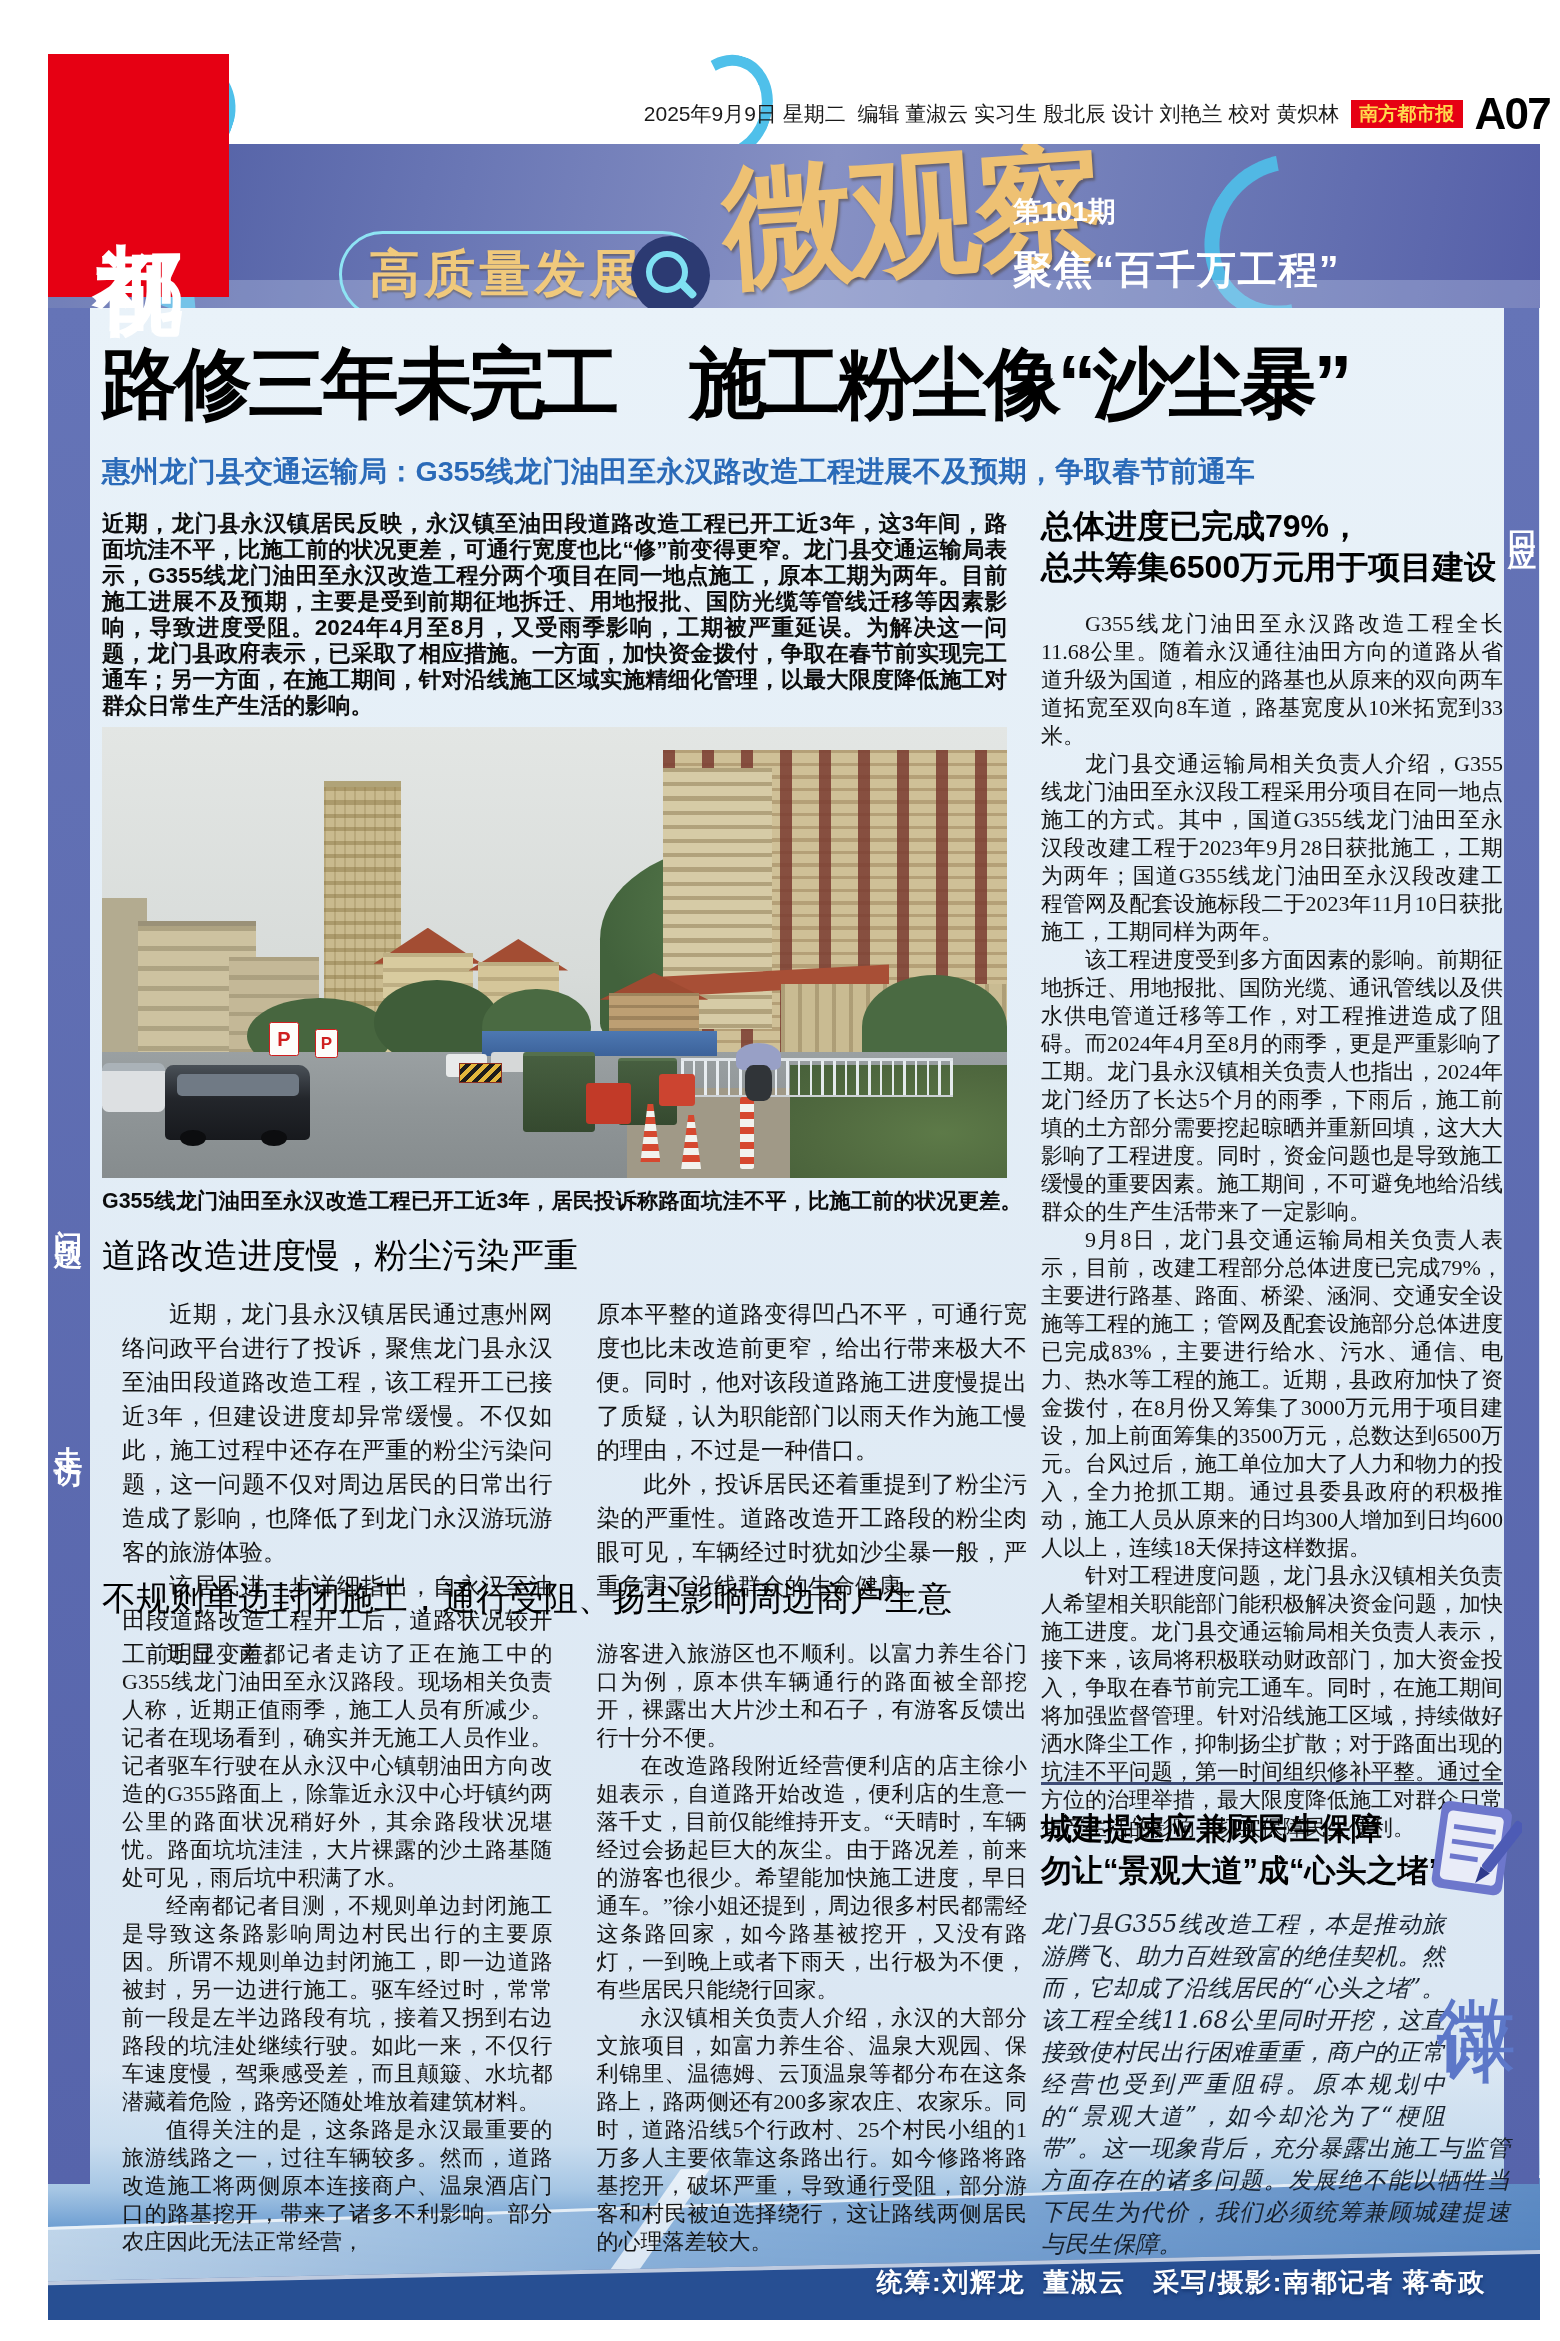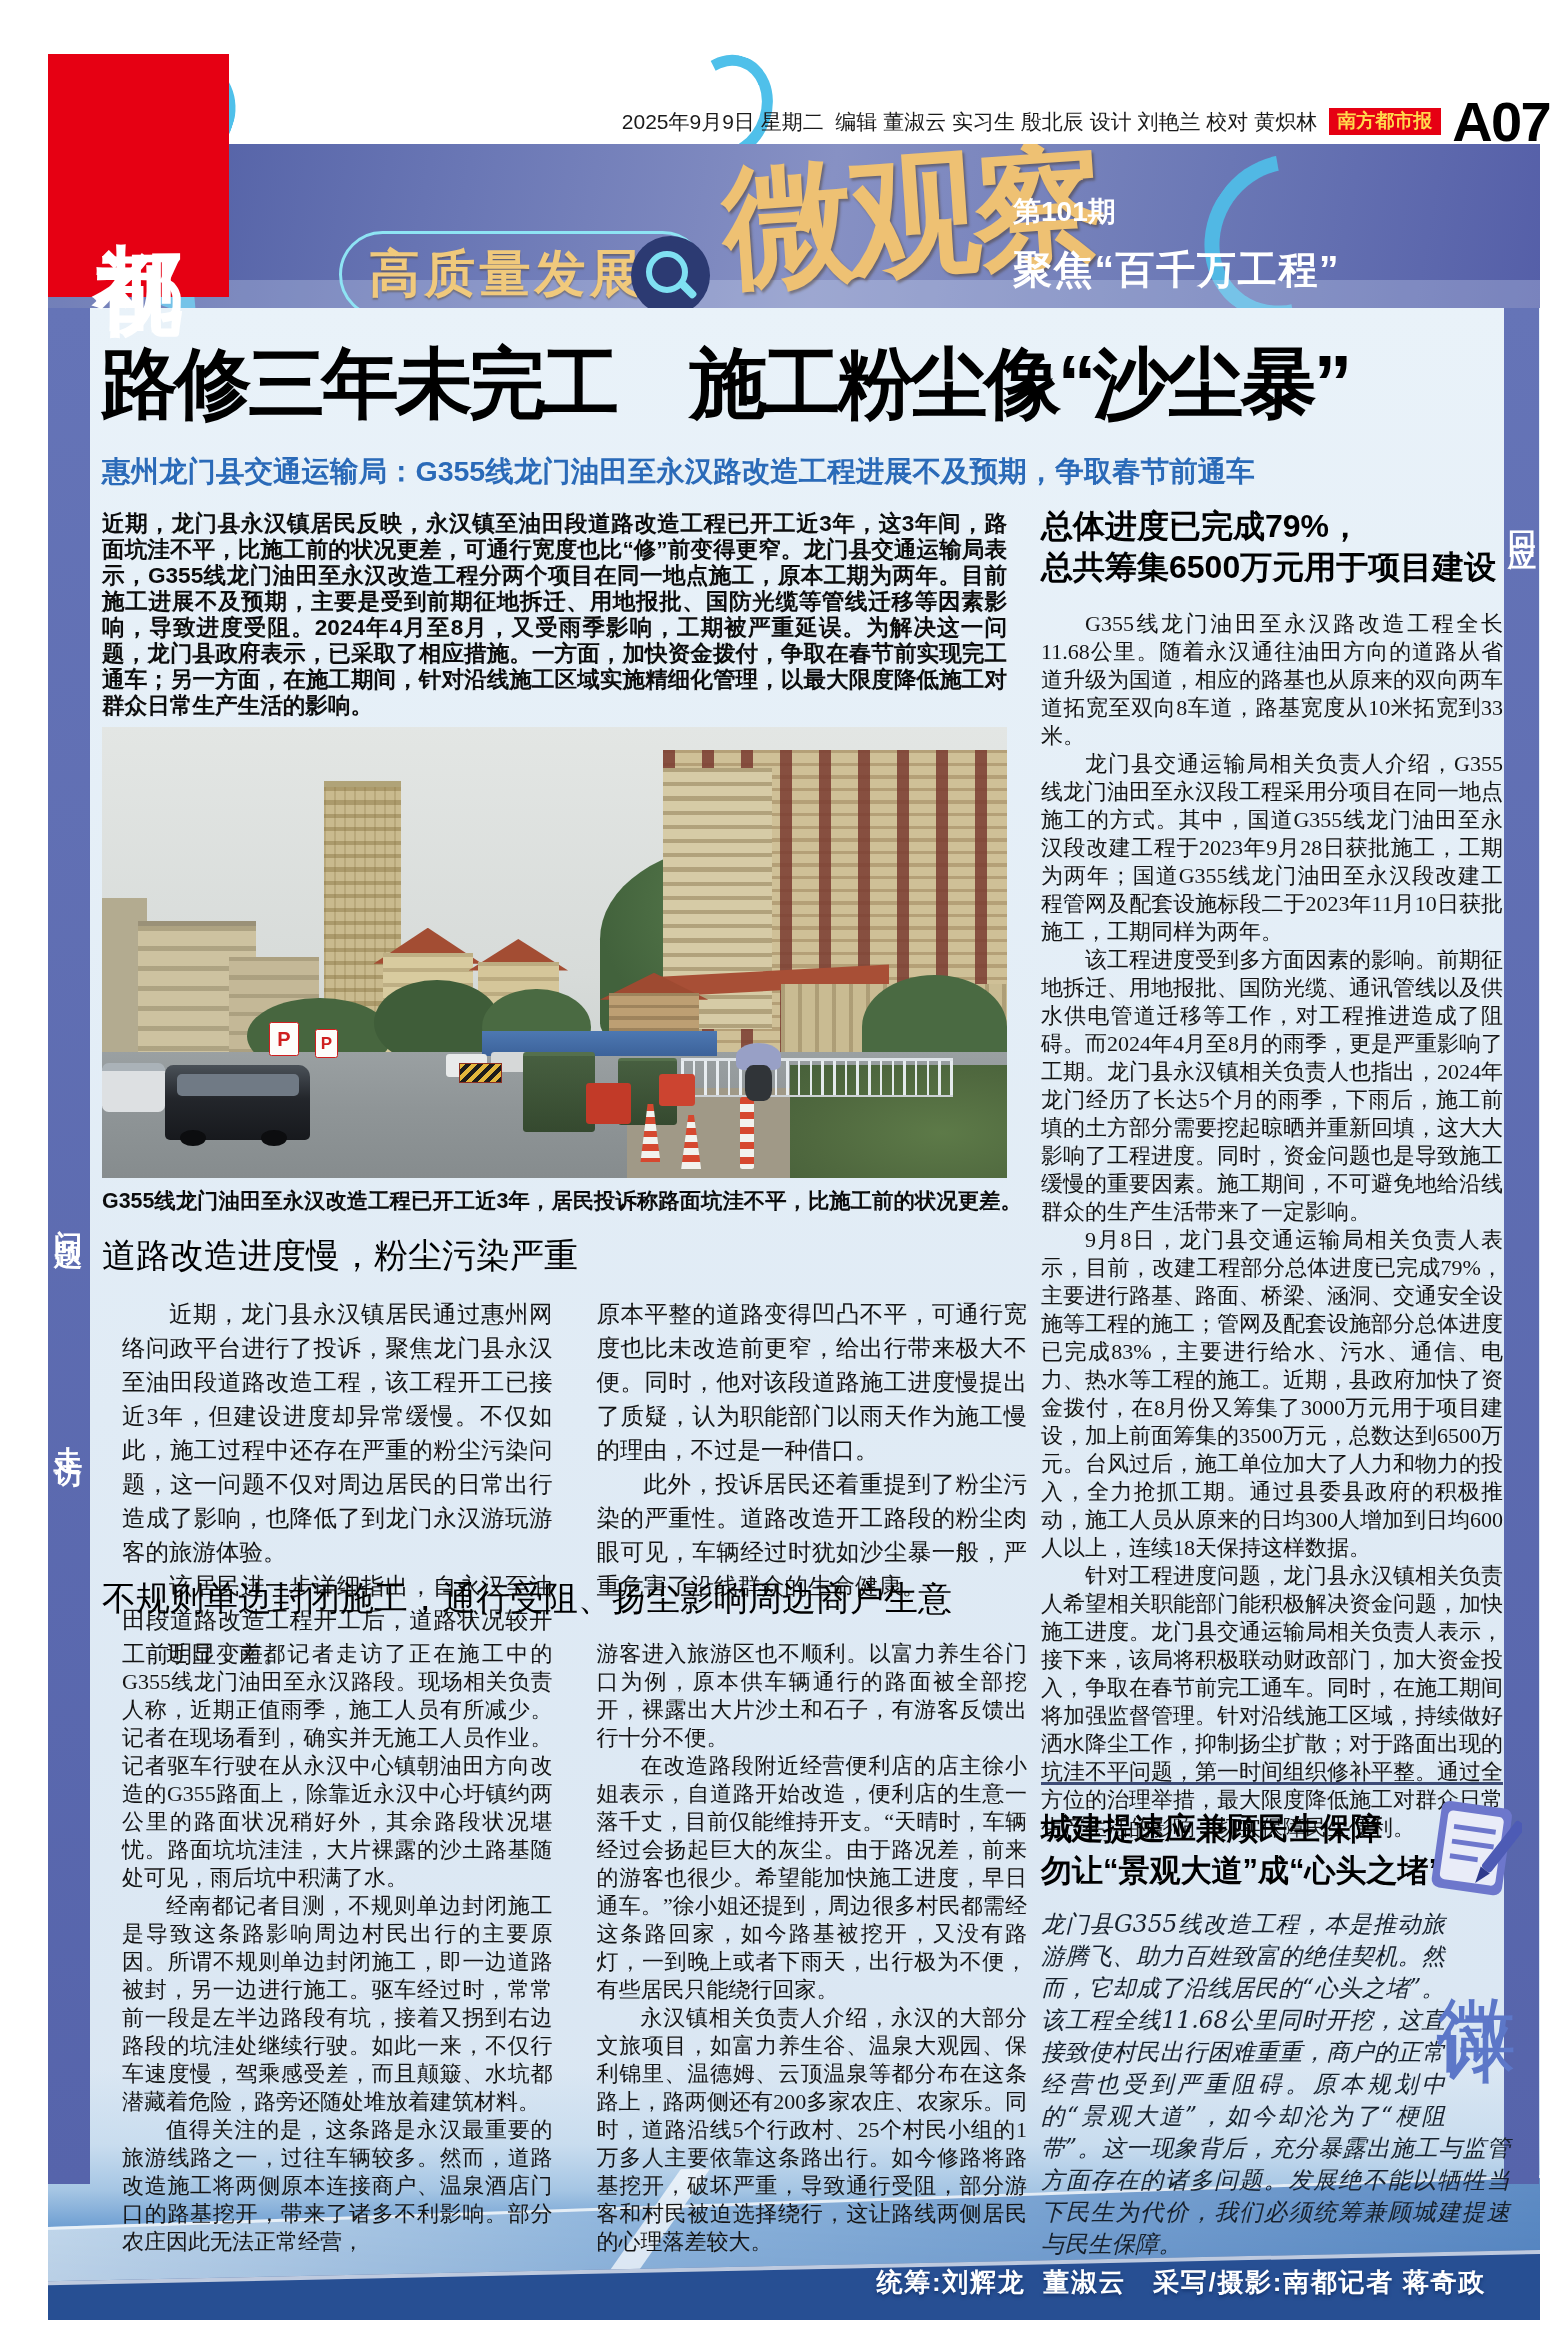--- a/index.html
+++ b/index.html
@@ -9,21 +9,21 @@
 
   
   .masthead-box{left:48px;top:54px;width:181px;height:243px;background:#e60013;z-index:7;
     display:flex;align-items:center;justify-content:center;}
   .masthead-text{writing-mode:vertical-rl;color:#fff;font-size:89px;font-weight:900;
     letter-spacing:5px;line-height:1;}
   .dateline{top:89px;right:10px;display:flex;align-items:center;gap:11.7px;z-index:7;}
   .dateline-text{font-size:21px;color:#1a1a1a;font-weight:500;white-space:pre;}
   .paper-logo{background:#e60013;color:#ffd94d;font-size:19px;font-weight:700;
     padding:3.4px 8.4px;line-height:1.1;}
-  .page-no{font-size:56px;font-weight:900;letter-spacing:-1.7px;color:#000;}
+  .page-no{font-size:44px;font-weight:900;letter-spacing:-1.7px;color:#000;}
 
   
   .banner{left:48px;top:144px;width:1492px;height:164px;z-index:2;overflow:hidden;
     background:linear-gradient(100deg,#4a58a0 0%,#6a77b5 28%,#8791c4 52%,#6a77b5 78%,#555fa8 100%);}
   .banner-band{position:absolute;left:0;right:0;bottom:0;height:28.5px;background:rgba(214,228,246,0.28);}
   .arc{position:absolute;border-radius:50%;border:15px solid #4fc0ea;}
   .arc-l{left:77px;top:20px;width:107px;height:119px;border-right-color:transparent;border-top-color:transparent;transform:rotate(40deg);opacity:.9;}
   .arc-r{left:1159px;top:8.4px;width:126px;height:141px;border-right-color:transparent;border-top-color:transparent;transform:rotate(35deg);opacity:.9;}
   .top-arc{position:absolute;border-radius:50%;border:11.7px solid #4fc0ea;z-index:1;}
   .ta1{left:141px;top:59px;width:72px;height:82px;border-left-color:transparent;border-bottom-color:transparent;transform:rotate(18deg);}

